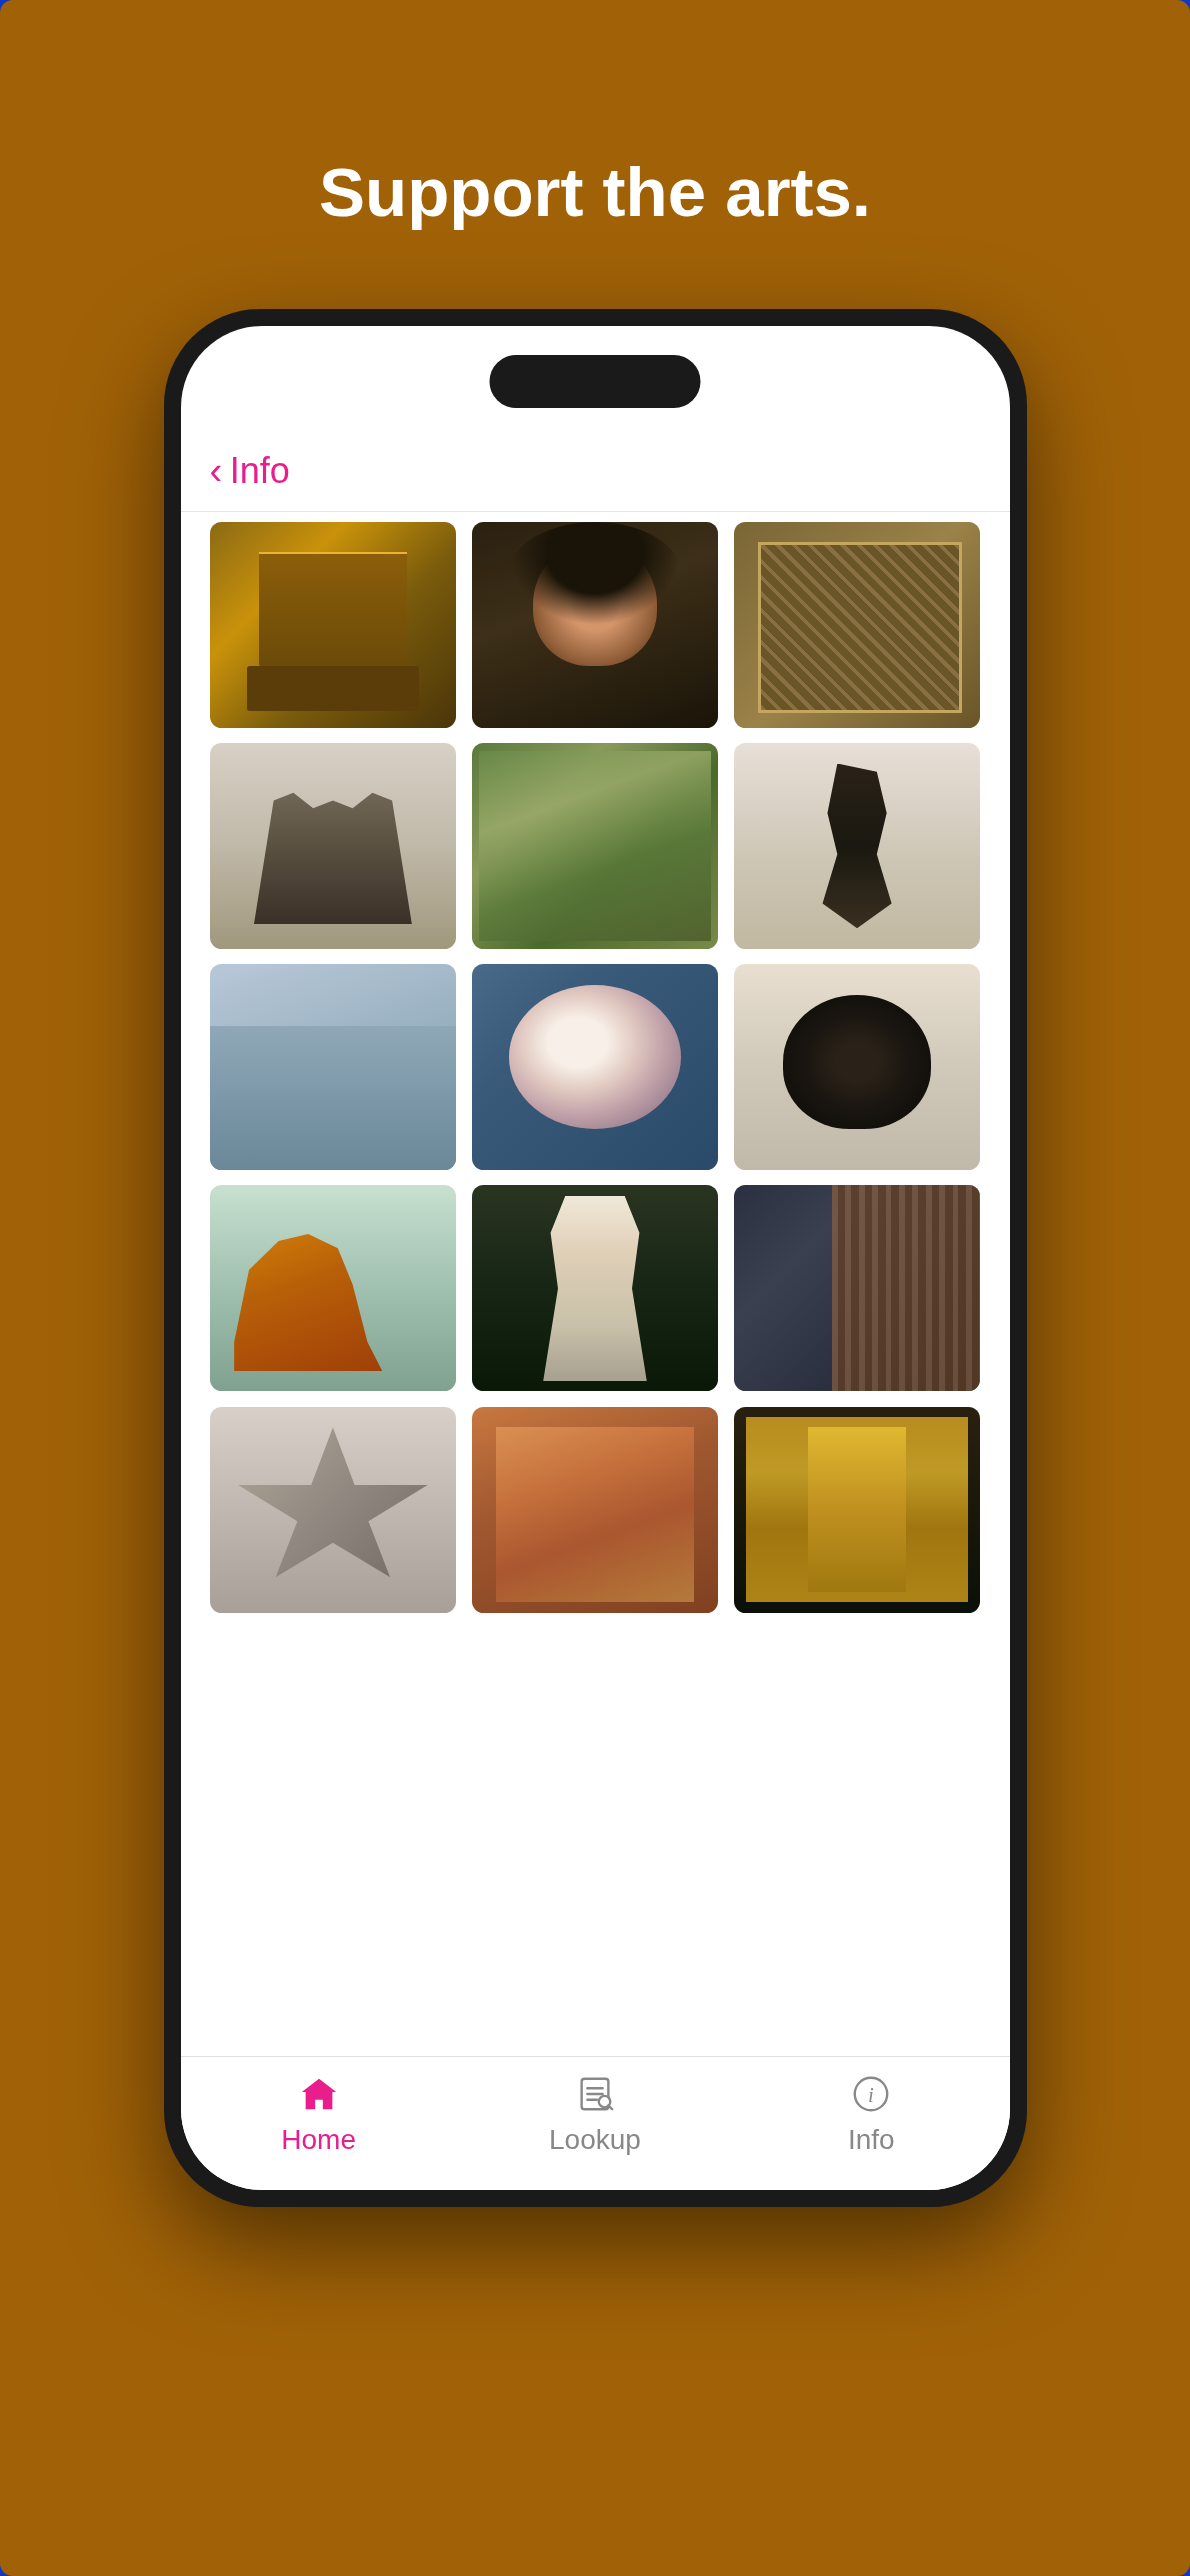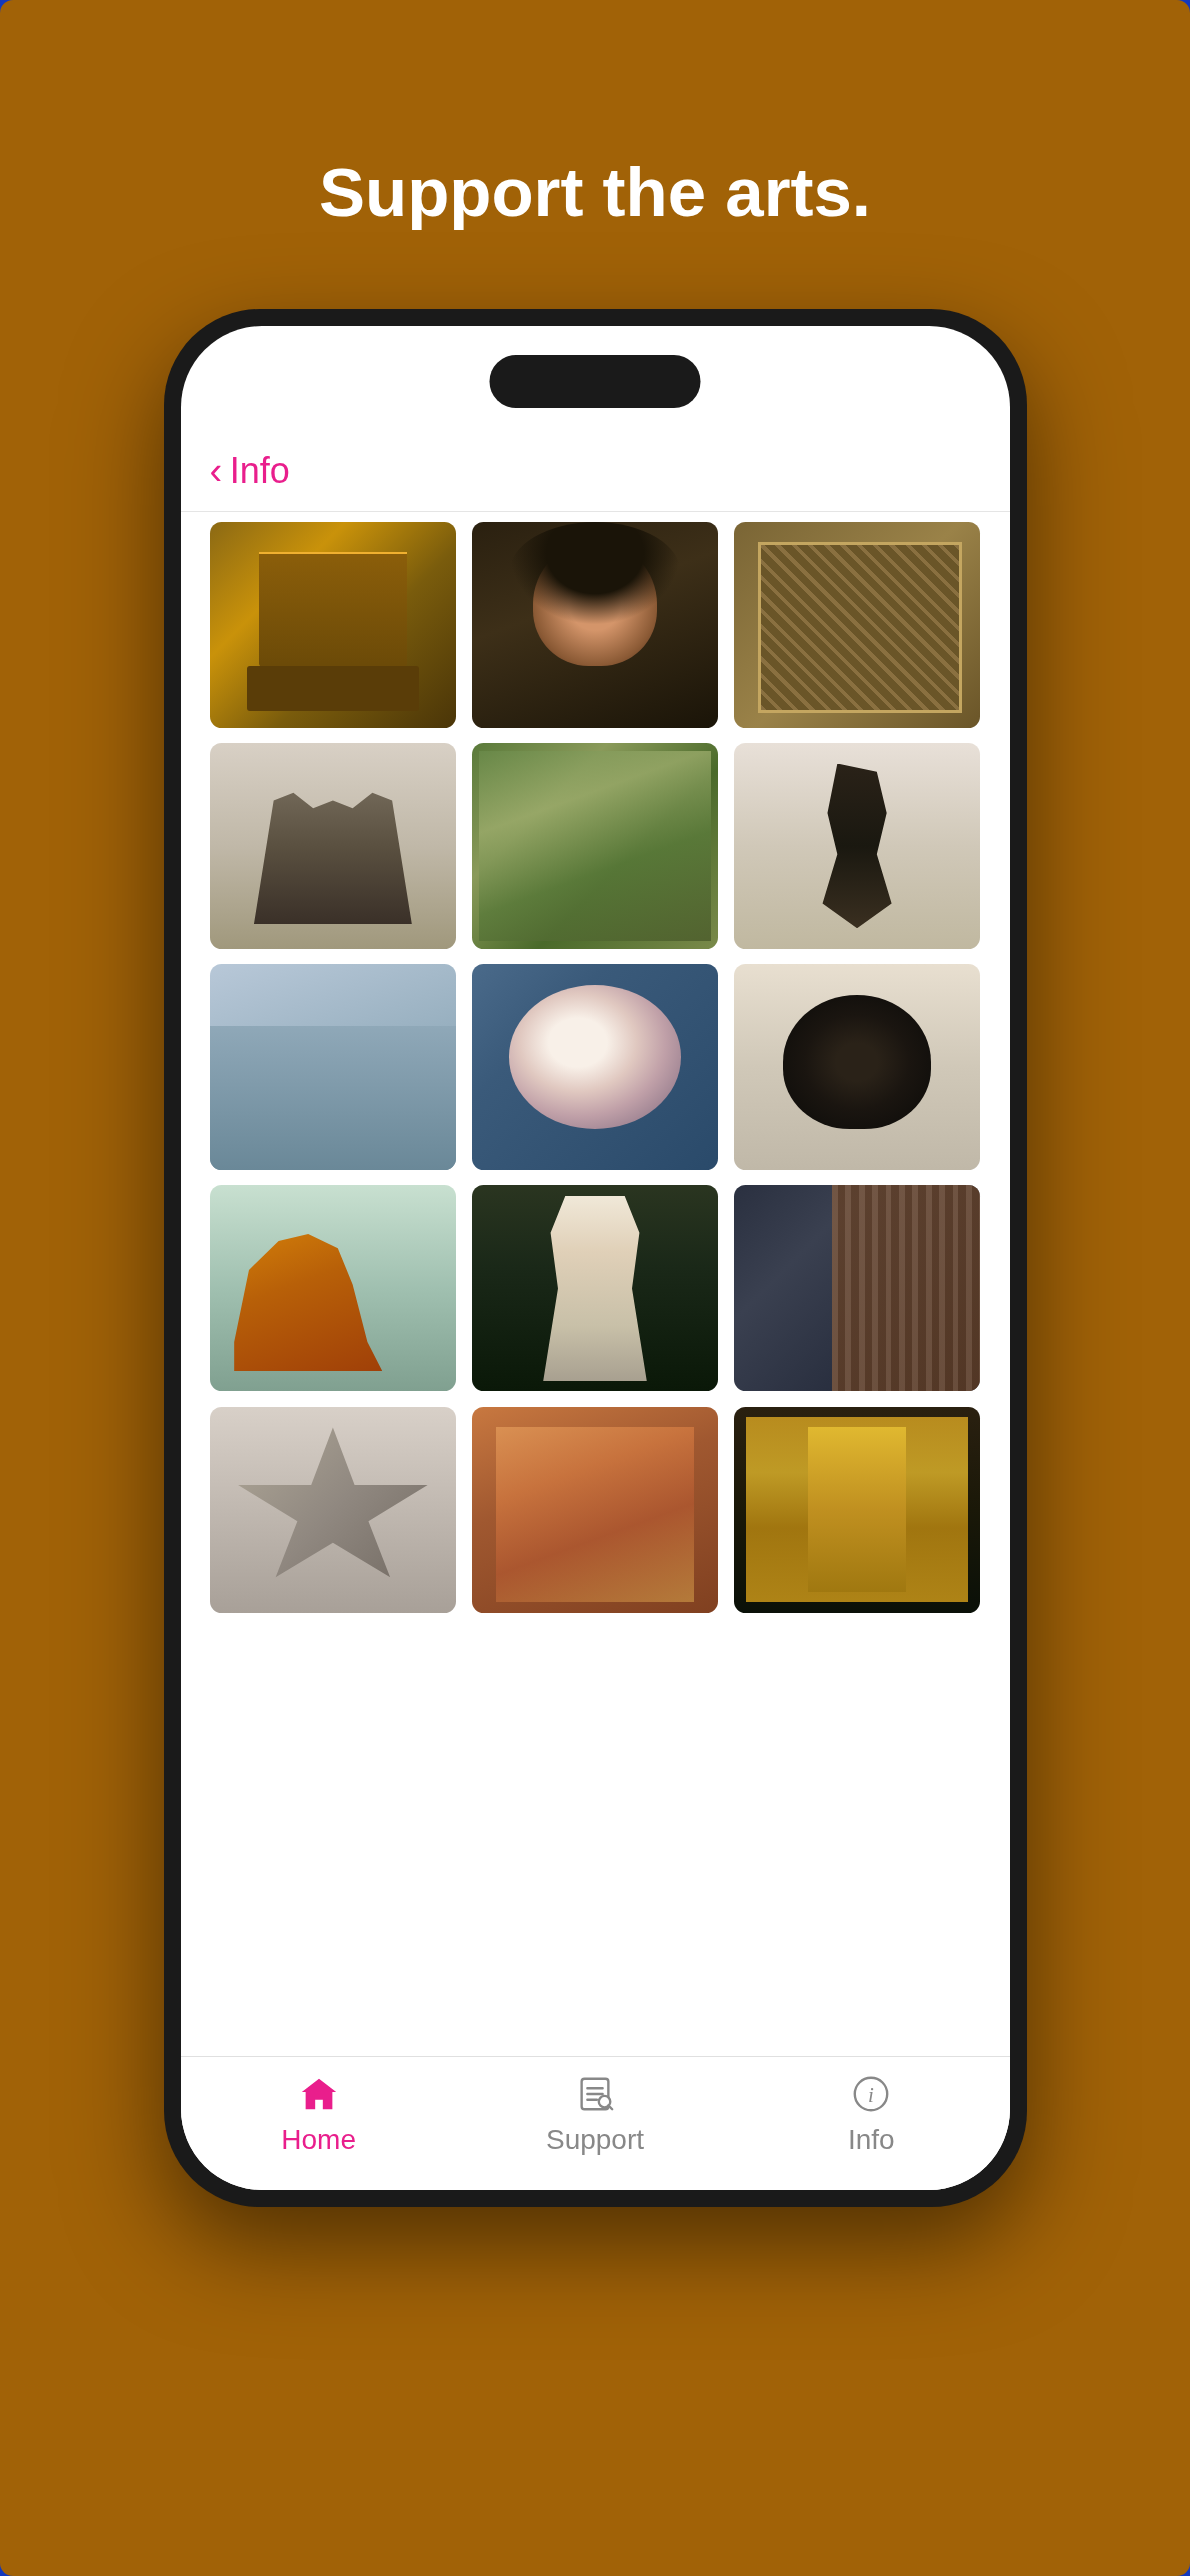--- a/index.html
+++ b/index.html
@@ -450,21 +450,21 @@
 
           <div class="tab-item">
             <div class="tab-icon">
               <svg viewBox="0 0 44 44" fill="none">
                 <rect x="8" y="6" width="28" height="32" rx="3" stroke="#888" stroke-width="2.5" fill="none"></rect>
                 <path d="M14 16H30M14 22H30M14 28H24" stroke="#888" stroke-width="2.5" stroke-linecap="round"></path>
                 <circle cx="32" cy="30" r="6" fill="white" stroke="#888" stroke-width="2.5"></circle>
                 <path d="M36 34L40 38" stroke="#888" stroke-width="2.5" stroke-linecap="round"></path>
               </svg>
             </div>
-            <span class="tab-label">Support</span>
+            <span class="tab-label">Lookup</span>
           </div>
 
 
           <div class="tab-item">
             <div class="tab-icon">
               <svg viewBox="0 0 44 44" fill="none">
                 <circle cx="22" cy="22" r="17" stroke="#888" stroke-width="2.5" fill="none"></circle>
                 <text x="22" y="30" text-anchor="middle" font-size="22" fill="#888" font-family="serif" font-style="italic">i</text>
               </svg>
             </div>

